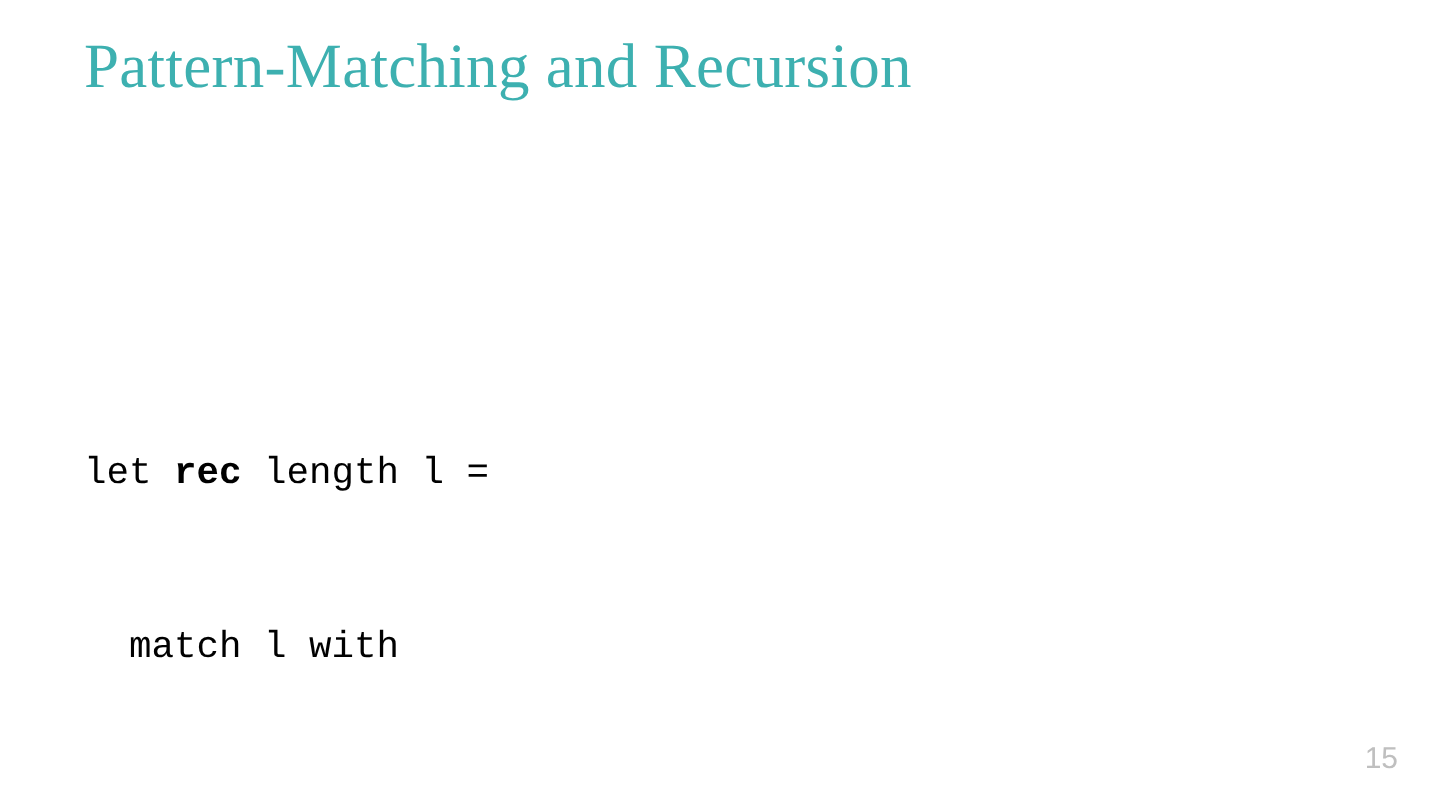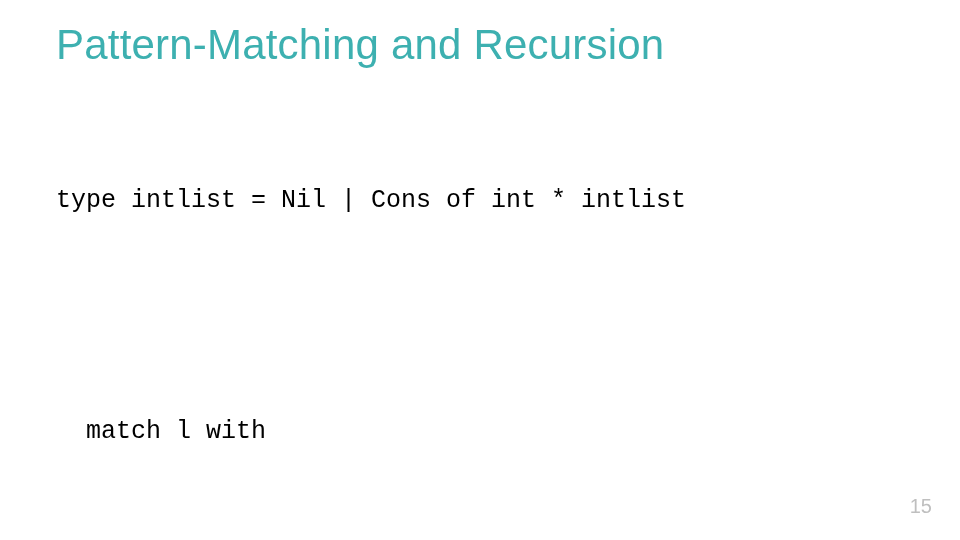--- a/index.html
+++ b/index.html
@@ -19,20 +19,21 @@
     padding: 22px 56px 0 56px;
     position: relative;
   }
   .title {
     color: #3db0b0;
     font-size: 42px;
     font-weight: 300;
     letter-spacing: 0.2px;
     margin: 0 0 36px 0;
     line-height: 1.1;
+    font-family: Liberation Serif, serif;
   }
   .code {
     font-family: "Courier New", Courier, monospace;
     font-size: 25px;
     line-height: 1.55;
     color: #000000;
     white-space: pre;
   }
   .code .bold {
     font-weight: bold;
@@ -51,21 +52,21 @@
     margin-left: 48px;
   }
 </style>
 </head>
 <body>
 
 <div class="slide">
   <h1 class="title">Pattern-Matching and Recursion</h1>
 
   <div class="code">
-    <div>type intlist = Nil | Cons of int * intlist</div>
     <div class="spacer"></div>
+    <div><span>let </span><span class="bold">rec</span><span> length l =</span></div>
     <div>  match l with</div>
     
     
   </div>
 
   <div class="page-num">15</div>
 </div>
 
 </body></html>

